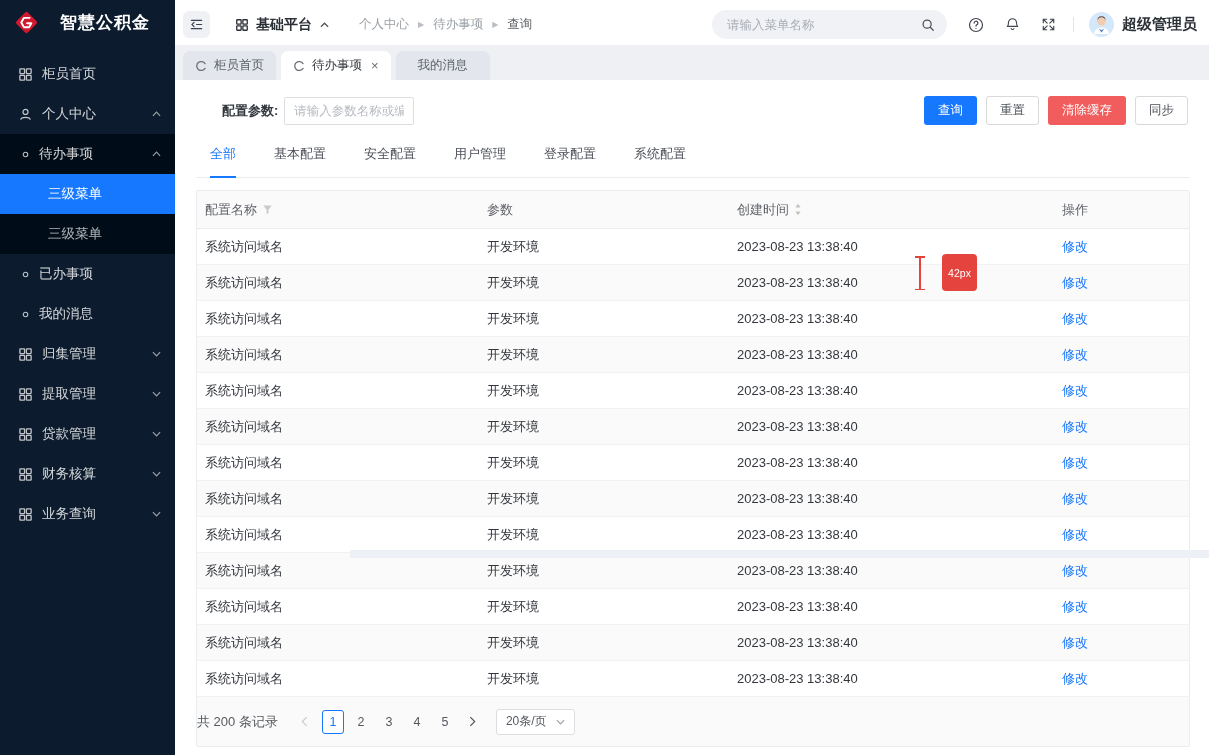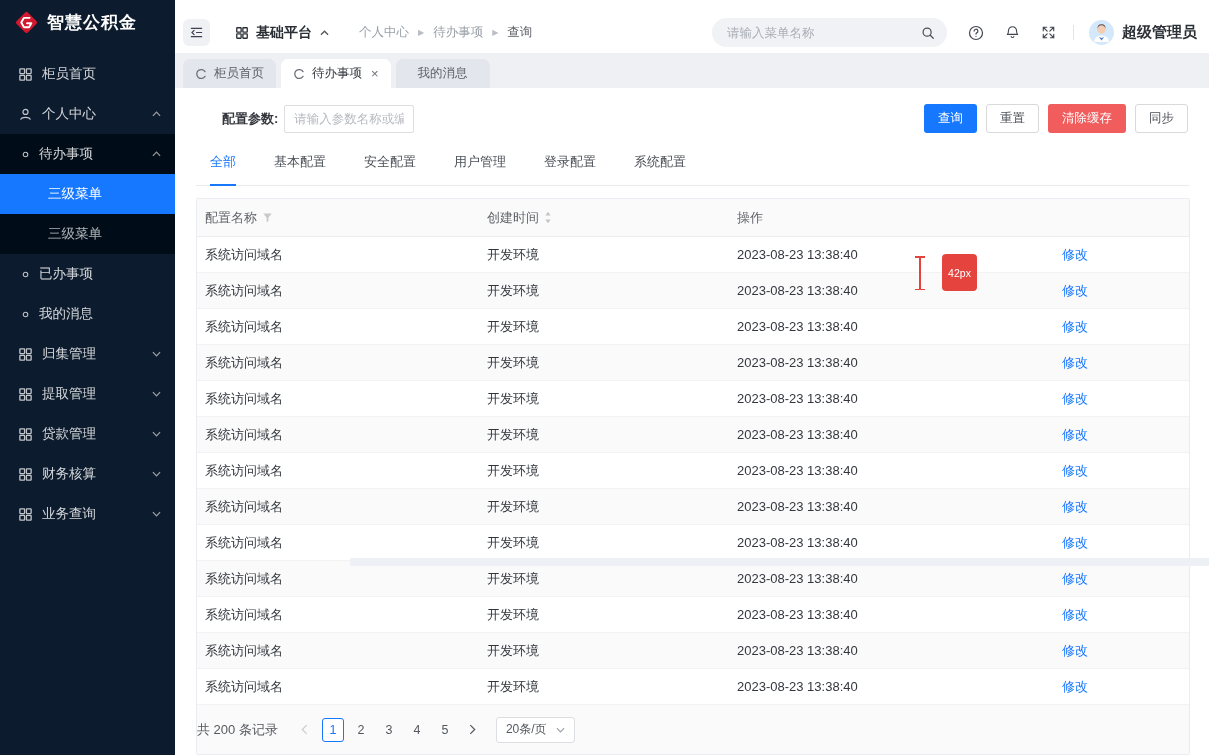--- a/index.html
+++ b/index.html
@@ -3,36 +3,36 @@
 <meta charset="utf-8">
 <style>
   * { margin:0; padding:0; box-sizing:border-box; }
   html,body { width:1209px; height:755px; }
   body { font-family:"Liberation Sans","DejaVu Sans",sans-serif; font-size:13px; color:#333;
          position:relative; overflow:hidden; background:#fff; }
   svg { display:block; }
 
   
   .sidebar { position:absolute; left:0; top:0; width:175px; height:755px; background:#0c1b2d; z-index:2; }
-  .logo { height:44px; display:flex; align-items:center; padding-left:13px; gap:7px; }
+  .logo { height:44px; display:flex; align-items:center; padding-left:13px; gap:20px; }
   .logo-title { color:#fff; font-size:17px; font-weight:bold; letter-spacing:1px; }
   .nav { margin-top:10px; }
   .mi { height:40px; display:flex; align-items:center; position:relative;
         color:rgba(255,255,255,0.82); font-size:13.5px; cursor:pointer; }
   .mi .mi-icon { display:flex; color:rgba(255,255,255,0.75); }
   .mi.top { padding-left:18px; gap:9px; }
   .mi.l2  { padding-left:22px; gap:10px; }
   .mi.l3  { padding-left:48px; }
   .mi .caret { position:absolute; right:14px; color:rgba(255,255,255,0.6); }
   .sub-block { background:#000c17; }
   .mi.active { background:#1677ff; color:#fff; }
   .mi.dim { color:rgba(255,255,255,0.68); }
 
   
-  .main { position:absolute; left:175px; top:12px; right:0; height:554px; background:#fff; }
+  .main { position:absolute; left:175px; top:4px; right:0; height:554px; background:#fff; }
 
   
   .topbar { height:41px; background:#fff; display:flex; align-items:center; padding:0 12px 0 8px; }
   .fold-btn { width:27px; height:27px; background:#f0f1f4; border-radius:6px; display:flex;
               align-items:center; justify-content:center; color:#3c4250; cursor:pointer; }
   .app-switcher { display:flex; align-items:center; gap:7px; margin-left:25px; font-size:14px;
                   font-weight:700; color:#2b2f36; cursor:pointer; }
   .app-switcher .caret { color:#555; margin-left:1px; }
   .crumbs { display:flex; align-items:center; margin-left:30px; font-size:12.5px; color:#9aa0a6; }
   .crumbs .sep { font-size:8px; color:#b9bdc4; margin:0 9px; }
@@ -394,20 +394,23 @@
       <div class="thead">
         <div class="th">
           <span>配置名称</span>
           <span>
               <svg viewBox="0 0 12 12" width="11" height="11">
                 <path d="M1.5 1.5 h9 L7 6.2 V10 L5 11 V6.2 z" fill="#c9c9c9"></path>
               </svg>
             </span>
         </div>
         <div class="th">
+          <span>参数</span>
+        </div>
+        <div class="th">
           <span>创建时间</span>
           <span>
               <svg viewBox="0 0 8 14" width="8" height="13">
                 <path d="M4 0.8 L6.8 4.8 H1.2 z" fill="#c3c3c3"></path>
                 <path d="M4 13.2 L1.2 9.2 H6.8 z" fill="#c3c3c3"></path>
               </svg>
             </span>
         </div>
         <div class="th">
           <span>操作</span>

